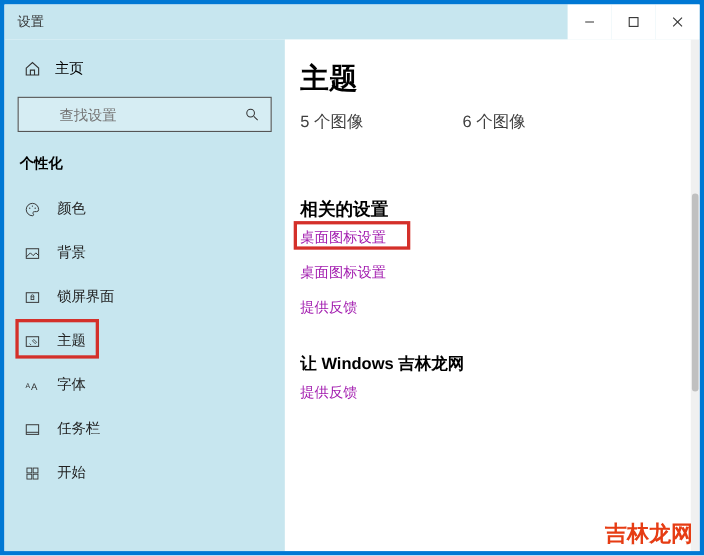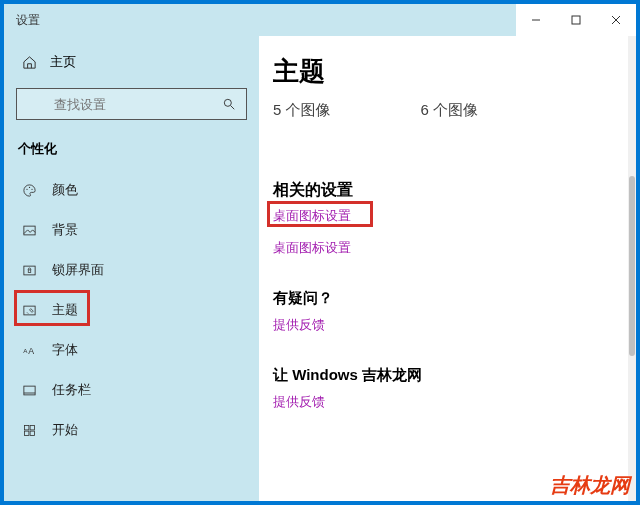--- a/index.html
+++ b/index.html
@@ -132,21 +132,20 @@
     left: -6px; top: -6px; width: 106px; height: 26px;
     pointer-events: none;
   }
   .h3 { font-size: 15px; font-weight: 600; margin: 18px 0 8px 0; }
   .watermark {
     position: absolute;
     right: 6px; bottom: 2px;
     font-size: 20px;
     font-weight: 700;
     color: #e63c13;
-    font-style: italic;
     text-shadow: 0 0 1px #fff;
   }
   .scrollbar {
     position: absolute; right: 0; top: 0; bottom: 0; width: 8px;
     background: #f0f0f0;
   }
   .scrollbar .thumb {
     position: absolute; left:1px; right:1px; top: 140px; height:180px;
     background: #c0c0c0; border-radius:3px;
   }
@@ -283,21 +282,20 @@
           <span>6 个图像</span>
         </div>
 
         <div class="h2">相关的设置</div>
         <div style="position:relative; display:inline-block;">
           <a class="link">桌面图标设置</a>
           <div class="hl-link"></div>
         </div><br>
         <a class="link">桌面图标设置</a><br>
 
-        <div class="h3">有疑问？</div>
         <a class="link">提供反馈</a>
 
         <div class="h3">让 Windows 吉林龙网</div>
         <a class="link">提供反馈</a>
 
         <div class="scrollbar">
           <div class="thumb"></div>
         </div>
       </div>
     </div>

